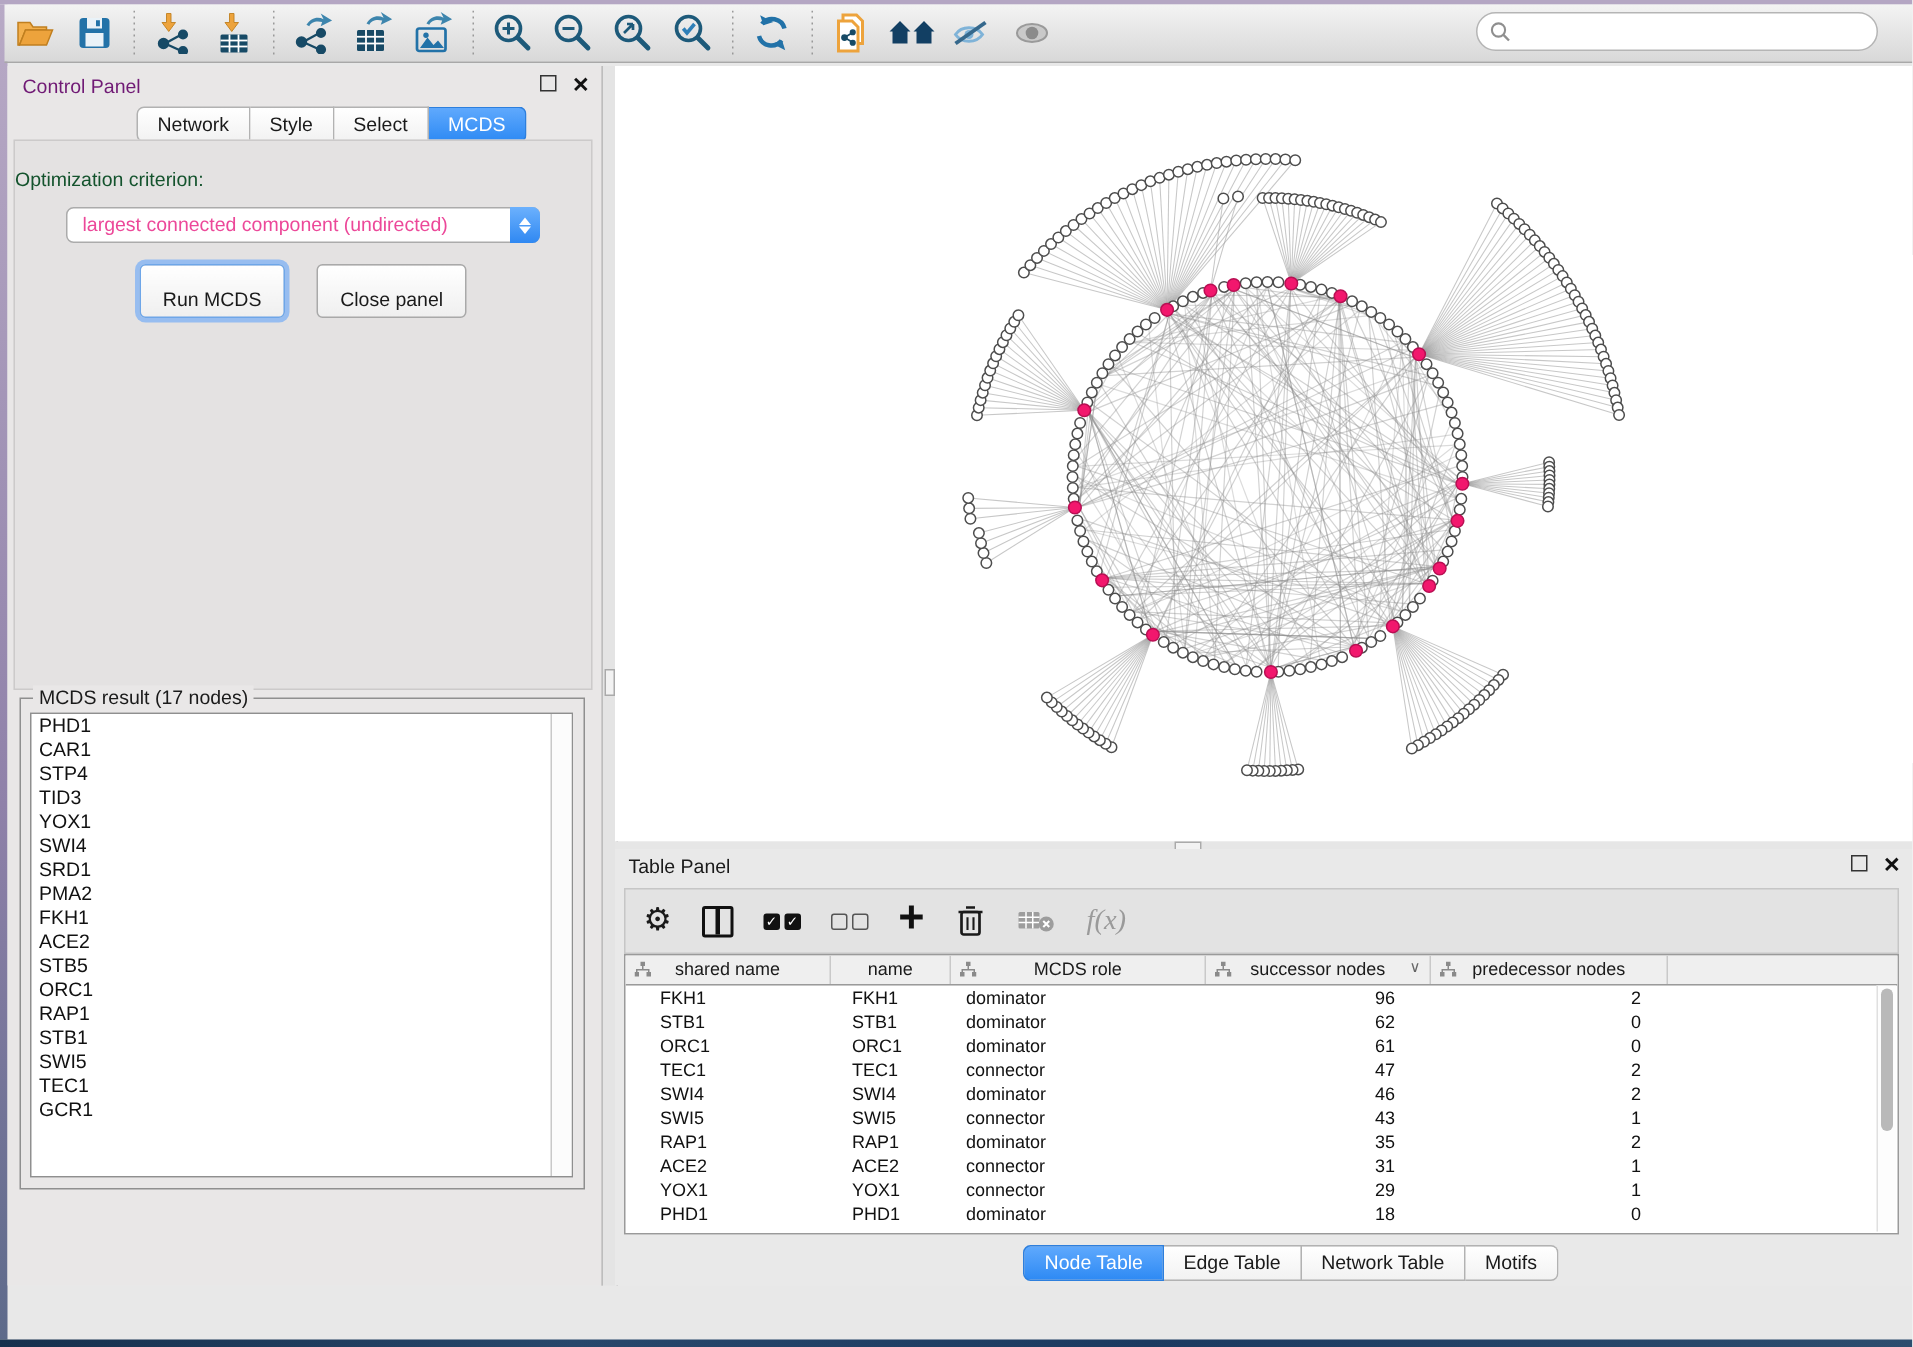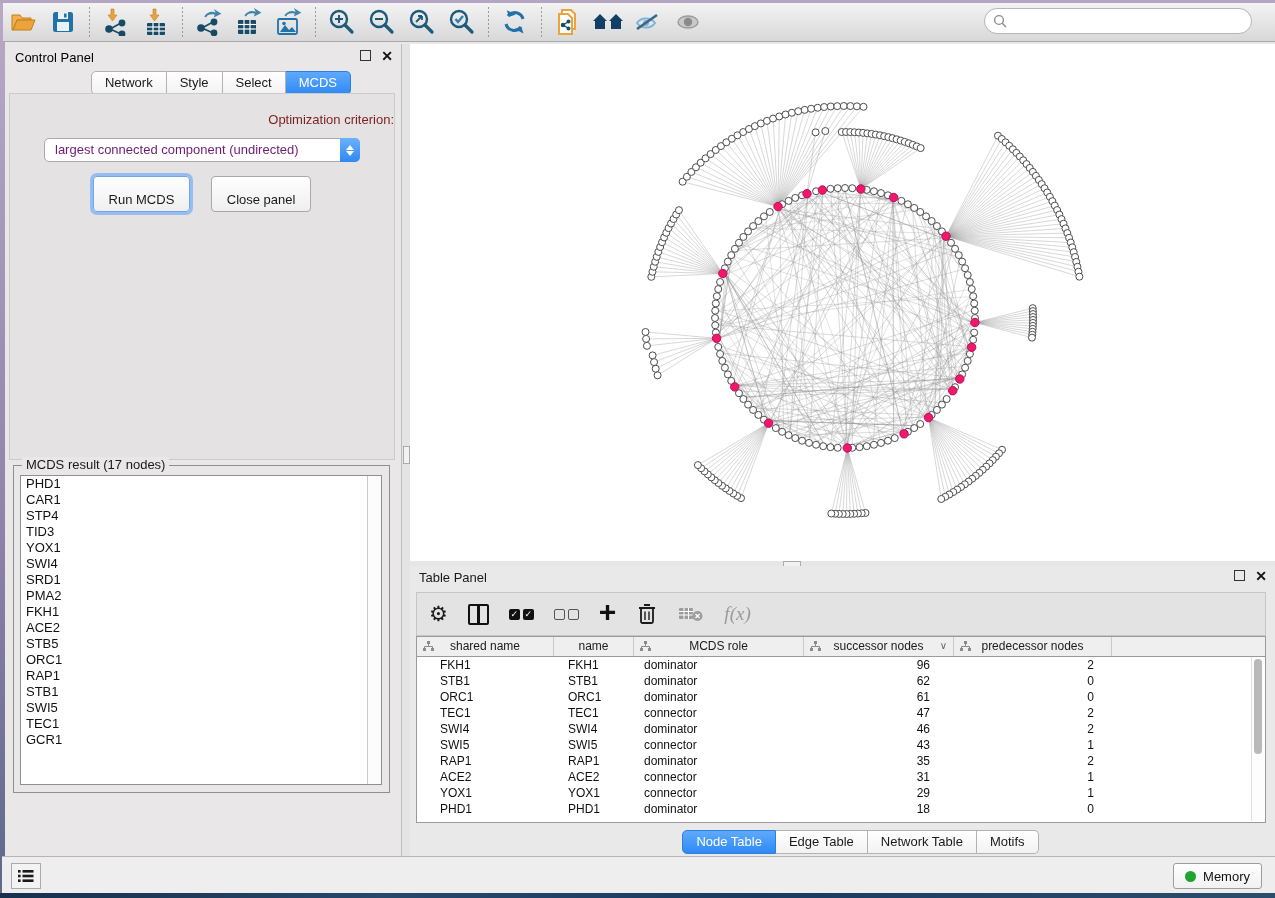--- a/index.html
+++ b/index.html
@@ -10,33 +10,33 @@
   .wall-left{position:absolute;left:0;top:3px;width:5px;bottom:5px;background:linear-gradient(#b8aac6,#8f81a9 60%,#5d6a8a);}
   .wall-bottom{position:absolute;left:0;bottom:0;right:0;height:5px;background:linear-gradient(90deg,#16304d,#27476b 30%,#1b3a60 60%,#2d4d6e);}
   
   .toolbar{position:absolute;left:3px;top:3px;right:0;height:38px;background:linear-gradient(#f3f3f3,#d8d8d8);border-bottom:1px solid #a8a8a8;display:flex;align-items:center;}
   .tb-btn{width:36px;height:32px;display:flex;align-items:center;justify-content:center;margin:0 2px;}
   .tb-sep{width:1px;height:30px;margin:0 6px;background-image:linear-gradient(#999 40%,transparent 40%);background-size:1px 4px;}
   .search-wrap{position:absolute;right:23px;top:5px;width:268px;height:26px;background:#fff;border:1px solid #b5b5b5;border-radius:14px;display:flex;align-items:center;padding:0 8px;box-sizing:border-box;}
   .search-wrap input{border:none;outline:none;flex:1;font-size:13px;background:transparent;margin-left:6px;font-family:"Liberation Sans",sans-serif;}
   
   .control-panel{position:absolute;left:5px;top:44px;width:396px;bottom:41px;background:#e9e7e7;border-right:1px solid #b7b7b7;}
-  .cp-header{position:absolute;left:10px;top:6px;font-size:13px;color:#000000;}
+  .cp-header{position:absolute;left:10px;top:6px;font-size:13px;color:#701a75;}
   .panel-ctls{position:absolute;right:8px;top:6px;display:flex;gap:10px;align-items:center;}
   .float-btn{width:9px;height:9px;border:1.6px solid #333;display:inline-block;}
   .close-btn{font-size:14px;font-weight:bold;color:#111;line-height:10px;}
   .cp-tabs{position:absolute;left:0;right:0;top:27px;text-align:center;}
   .seg{display:inline-flex;vertical-align:top;}
   .seg .tab{background:linear-gradient(#ffffff,#f2f2f2);border:1px solid #b2b2b2;border-left:none;padding:3px 13px 4px;font-size:13px;color:#1a1a1a;line-height:15px;}
   .seg .tab:first-child{border-left:1px solid #b2b2b2;border-radius:5px 0 0 5px;margin-left:36px;}
   .seg .tab:last-child{border-radius:0 5px 5px 0;}
   .seg .tab.active{background:linear-gradient(#5fa9fd,#2e8af4);border-color:#2d7fdd;color:#fff;}
   .cp-content{position:absolute;left:4px;right:6px;top:49px;height:367px;background:#e4e2e2;border:1px solid #cccaca;box-sizing:border-box;}
-  .opt-label{margin-top:18px;text-align:right;font-size:13px;color:#7f1d1d;}
-  .criterion{position:relative;margin:11px auto 0;width:316px;height:24px;background:#fff;border:1px solid #ababab;border-radius:5px;box-sizing:border-box;font-size:13px;line-height:22px;padding-left:10px;color:#701a75;}
+  .opt-label{margin-top:18px;text-align:left;font-size:13px;color:#14532d;}
+  .criterion{position:relative;margin:11px auto 0;width:316px;height:24px;background:#fff;border:1px solid #ababab;border-radius:5px;box-sizing:border-box;font-size:13px;line-height:22px;padding-left:10px;color:#ec4899;}
   .criterion .stepper{position:absolute;right:-1px;top:-1px;width:20px;height:24px;border-radius:0 5px 5px 0;background:linear-gradient(#6cb1fd,#2f88f2);display:flex;flex-direction:column;align-items:center;justify-content:center;gap:1px;}
   .criterion .stepper span{display:block;width:0;height:0;border-left:4px solid transparent;border-right:4px solid transparent;}
   .criterion .stepper .up{border-bottom:5px solid #fff;}
   .criterion .stepper .dn{border-top:5px solid #fff;}
   .cp-buttons{margin-top:14px;text-align:center;}
   .btn{display:inline-block;background:linear-gradient(#ffffff,#efefef);border:1px solid #a9a9a9;border-radius:4px;font-size:13px;color:#1a1a1a;padding:15px 15px 4px;margin:0 8px;}
   .btn.focus{box-shadow:0 0 0 3px rgba(100,165,250,.6);border-color:#6ea6e8;}
   .mcds-fieldset{position:absolute;left:8px;right:11px;top:421px;height:328px;border:1px solid #8f8f8f;box-sizing:border-box;}
   .mcds-legend{position:absolute;left:8px;top:-9px;background:#e9e7e7;padding:0 4px;font-size:13px;color:#1a1a1a;}
   .mcds-list{position:absolute;left:6px;right:7px;top:9px;bottom:7px;background:#fff;border:1px solid #8f8f8f;overflow:hidden;}
@@ -1157,31 +1157,13 @@
     <div class="tp-tabs">
       <span class="seg">
         <span class="tab active">Node Table</span>
         <span class="tab">Edge Table</span>
         <span class="tab">Network Table</span>
         <span class="tab">Motifs</span>
       </span>
     </div>
   </div>
 
-  <div class="status-bar">
-    <div class="list-btn">
-      <svg width="20" height="18" viewBox="0 0 20 18">
-        <g fill="#1a1a1a">
-          <rect x="2" y="3" width="2.6" height="2.6"></rect>
-            <rect x="6.5" y="3" width="11" height="2.6"></rect>
-          <rect x="2" y="7.7" width="2.6" height="2.6"></rect>
-            <rect x="6.5" y="7.7" width="11" height="2.6"></rect>
-          <rect x="2" y="12.4" width="2.6" height="2.6"></rect>
-            <rect x="6.5" y="12.4" width="11" height="2.6"></rect>
-        </g>
-      </svg>
-    </div>
-    <div class="memory-btn">
-      <span class="mem-dot"></span>
-      <span>Memory</span>
-    </div>
-  </div>
 </div>
 
 </body></html>

